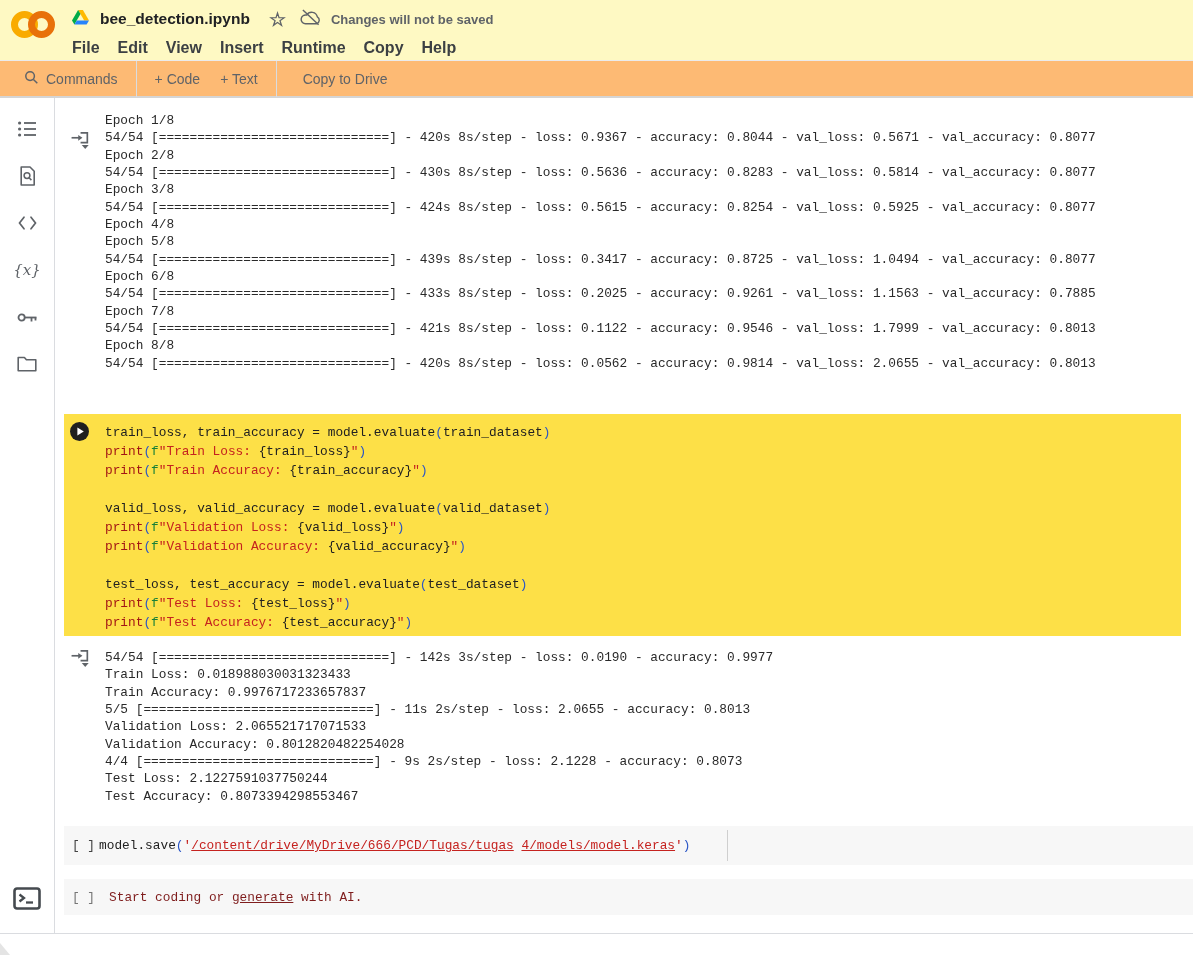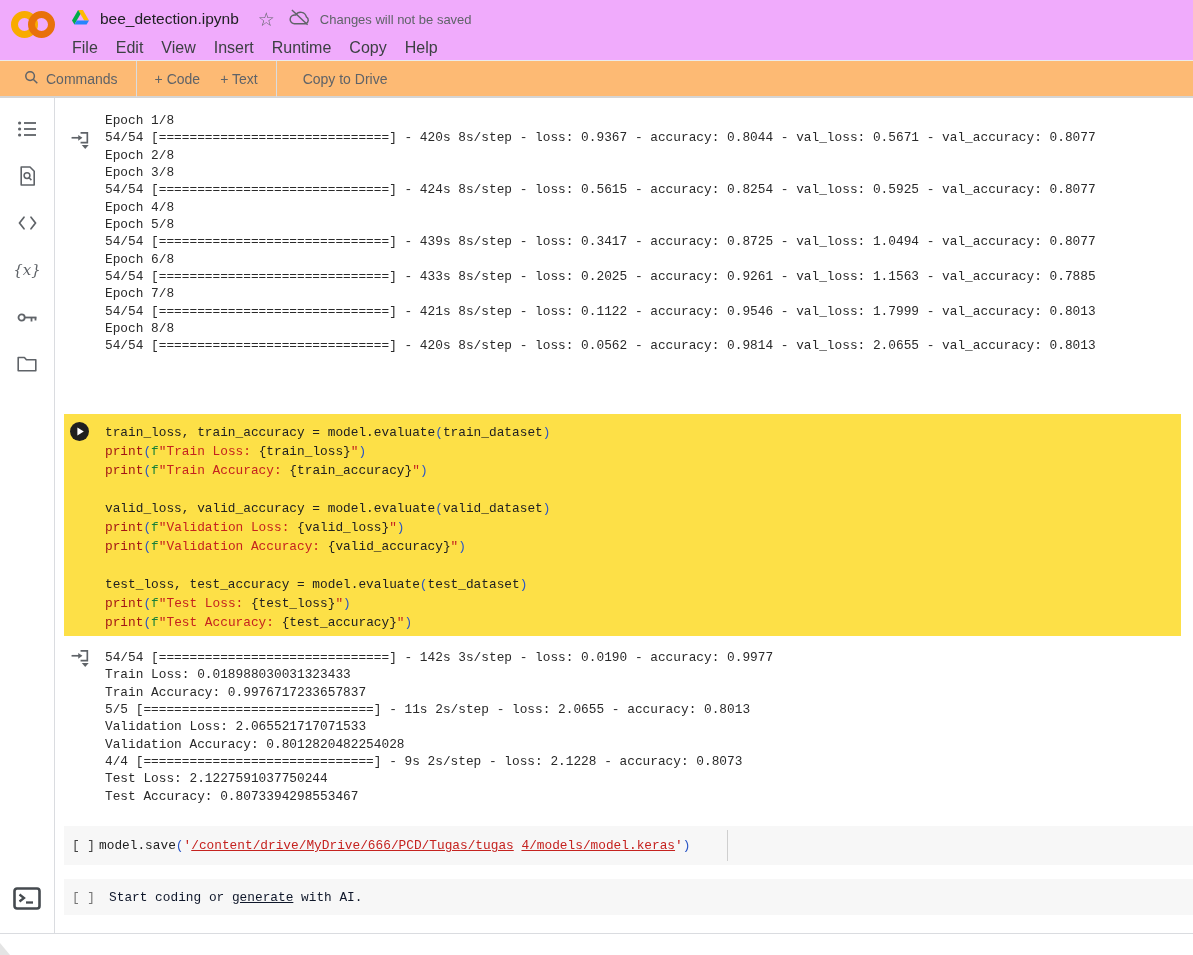--- a/index.html
+++ b/index.html
@@ -2,21 +2,21 @@
 <html><head>
 <meta charset="utf-8">
 <style>
   * { margin:0; padding:0; box-sizing:border-box; }
   html,body { background:#fff; }
   body {
     width:1193px; height:955px; position:relative; overflow:hidden;
     font-family:"Liberation Sans", sans-serif; color:#3c4043;
   }
   
-  .header { position:relative; height:60px; background:#f0abfc; }
+  .header { position:relative; height:60px; background:#fef9c3;font-weight:bold; }
   .logo { position:absolute; left:11px; top:10px; width:48px; height:30px; cursor:pointer; }
   .ring { position:absolute; top:1px; width:27px; height:27px; border-radius:50%; border:7px solid #F9AB00; }
   .ring.right { left:17px; border-color:#E8710A; }
   .title-row { position:absolute; left:72px; top:6px; height:26px; display:flex; align-items:center; gap:7px; }
   .drive-ico { display:inline-block; }
   .nb-title { font-size:15.5px; color:#202124; padding:1px 4px; }
   .star { font-size:19px; color:#5f6368; margin-left:8px; cursor:pointer; line-height:1; }
   .cloudoff { margin-left:6px; color:#5f6368; }
   .save-status { font-size:13px; color:#5f6368; margin-left:2px; }
   .menu-row { position:absolute; left:63px; top:36px; display:flex; }
@@ -51,21 +51,21 @@
   .editor { position:absolute; left:41px; top:9px; }
   .cline { font-size:12.8px; line-height:19px; white-space:pre; color:#212121; }
   .tok-pr { color:#a31515; }
   .tok-st { color:#c5221f; }
   .tok-kw { color:#188038; }
   .tok-pa { color:#2a56c6; }
   .tok-lk { color:#c5221f; text-decoration:underline; cursor:pointer; }
   .smallcell { position:absolute; left:8px; right:0; background:#f7f7f7; display:flex; align-items:center; }
   .prompt { font-size:12.8px; color:#424242; margin-left:8px; white-space:pre; }
   .smallcell .code-inline { margin-left:4px; }
-  .placeholder { font-size:12.8px; color:#0f172a; margin-left:14px; font-family:"Liberation Mono","DejaVu Sans Mono",monospace; white-space:pre; }
+  .placeholder { font-size:12.8px; color:#7f1d1d; margin-left:14px; font-family:"Liberation Mono","DejaVu Sans Mono",monospace; white-space:pre; }
   .placeholder .gen-link { text-decoration:underline; cursor:pointer; }
   .vline { position:absolute; left:663px; top:4px; height:31px; width:1px; background:#cfcfcf; }
 </style>
 </head>
 <body>
 
 <div class="header">
   <div class="logo">
     <span class="ring"></span>
     <span class="ring right"></span>
@@ -176,20 +176,21 @@
         <path d="M9.5 2.6 H15.6 V11.4 H9.5" fill="none" stroke="currentColor" stroke-width="1.5"></path>
         <line x1="1.4" y1="7" x2="8.4" y2="7" stroke="currentColor" stroke-width="1.5"></line>
         <path d="M7.4 4.4 L11.2 7 L7.4 9.6 Z" fill="currentColor"></path>
         <path d="M10.6 13.6 h6.2 l-3.1 3.6 Z" fill="currentColor"></path>
       </svg>
     </span>
     <div class="outblock" style="top:14px;" id="output1">
         <div class="oline">Epoch 1/8</div>
         <div class="oline">54/54 [==============================] - 420s 8s/step - loss: 0.9367 - accuracy: 0.8044 - val_loss: 0.5671 - val_accuracy: 0.8077</div>
         <div class="oline">Epoch 2/8</div>
+        <div class="oline">54/54 [==============================] - 430s 8s/step - loss: 0.5636 - accuracy: 0.8283 - val_loss: 0.5814 - val_accuracy: 0.8077</div>
         <div class="oline">Epoch 3/8</div>
         <div class="oline">54/54 [==============================] - 424s 8s/step - loss: 0.5615 - accuracy: 0.8254 - val_loss: 0.5925 - val_accuracy: 0.8077</div>
         <div class="oline">Epoch 4/8</div>
         <div class="oline">Epoch 5/8</div>
         <div class="oline">54/54 [==============================] - 439s 8s/step - loss: 0.3417 - accuracy: 0.8725 - val_loss: 1.0494 - val_accuracy: 0.8077</div>
         <div class="oline">Epoch 6/8</div>
         <div class="oline">54/54 [==============================] - 433s 8s/step - loss: 0.2025 - accuracy: 0.9261 - val_loss: 1.1563 - val_accuracy: 0.7885</div>
         <div class="oline">Epoch 7/8</div>
         <div class="oline">54/54 [==============================] - 421s 8s/step - loss: 0.1122 - accuracy: 0.9546 - val_loss: 1.7999 - val_accuracy: 0.8013</div>
         <div class="oline">Epoch 8/8</div>

